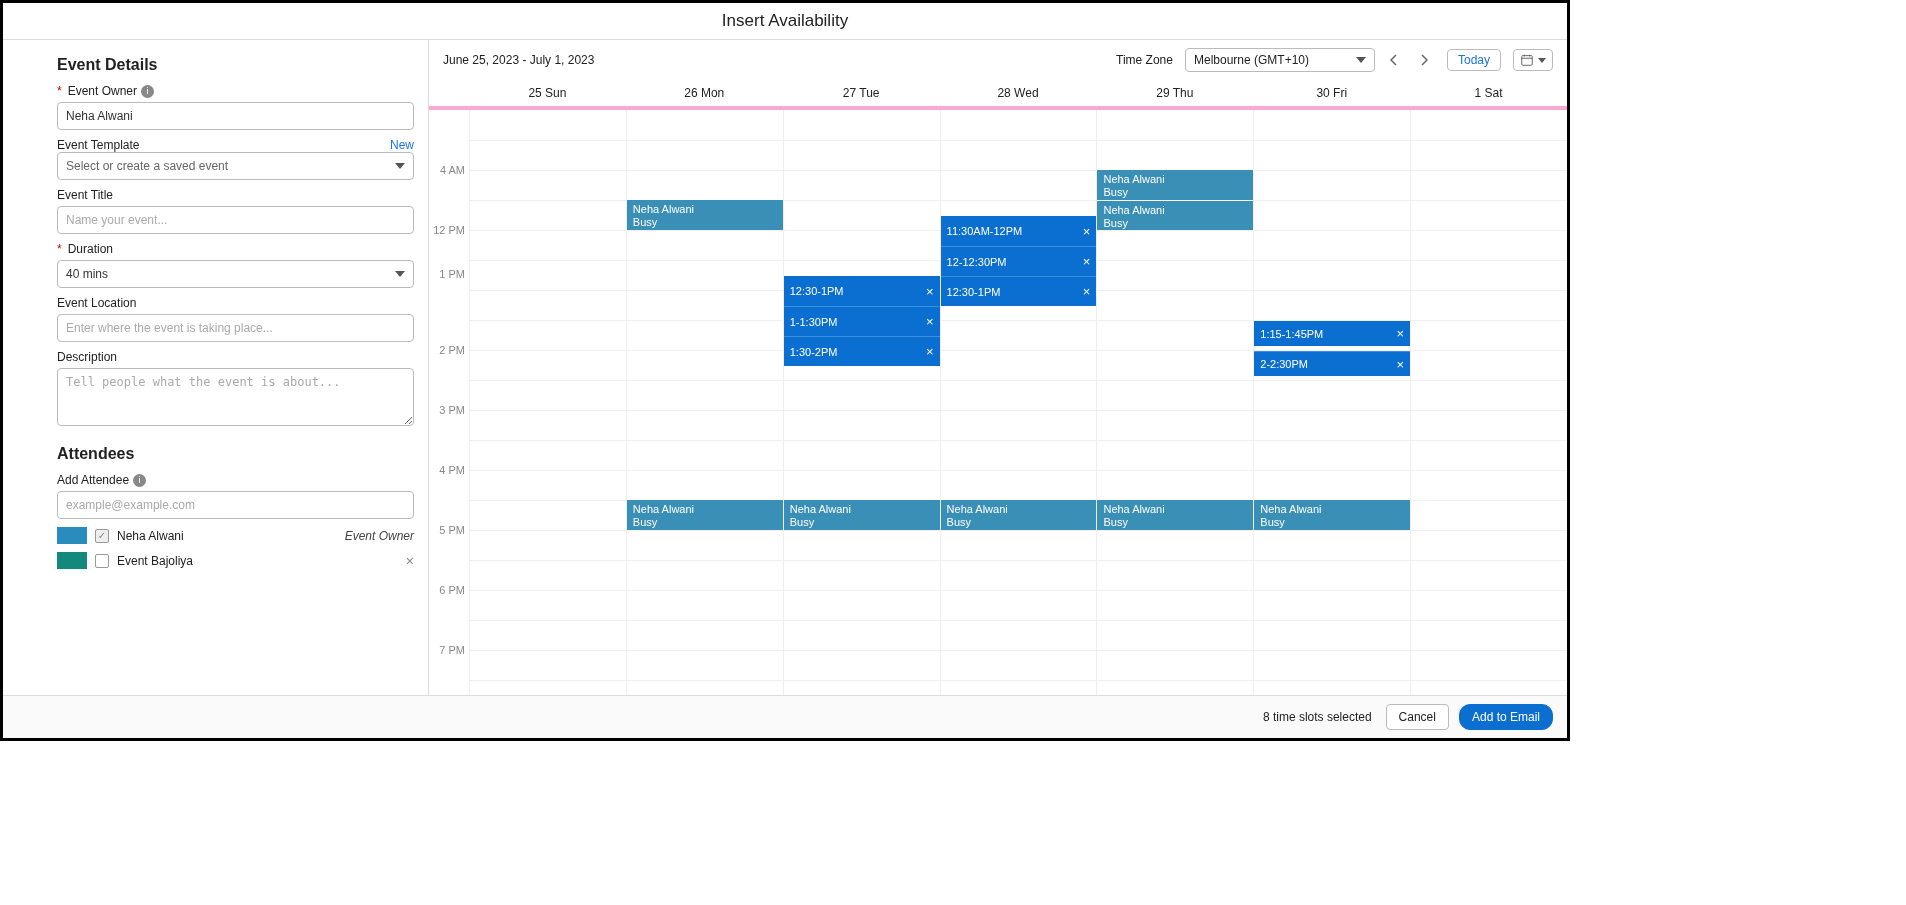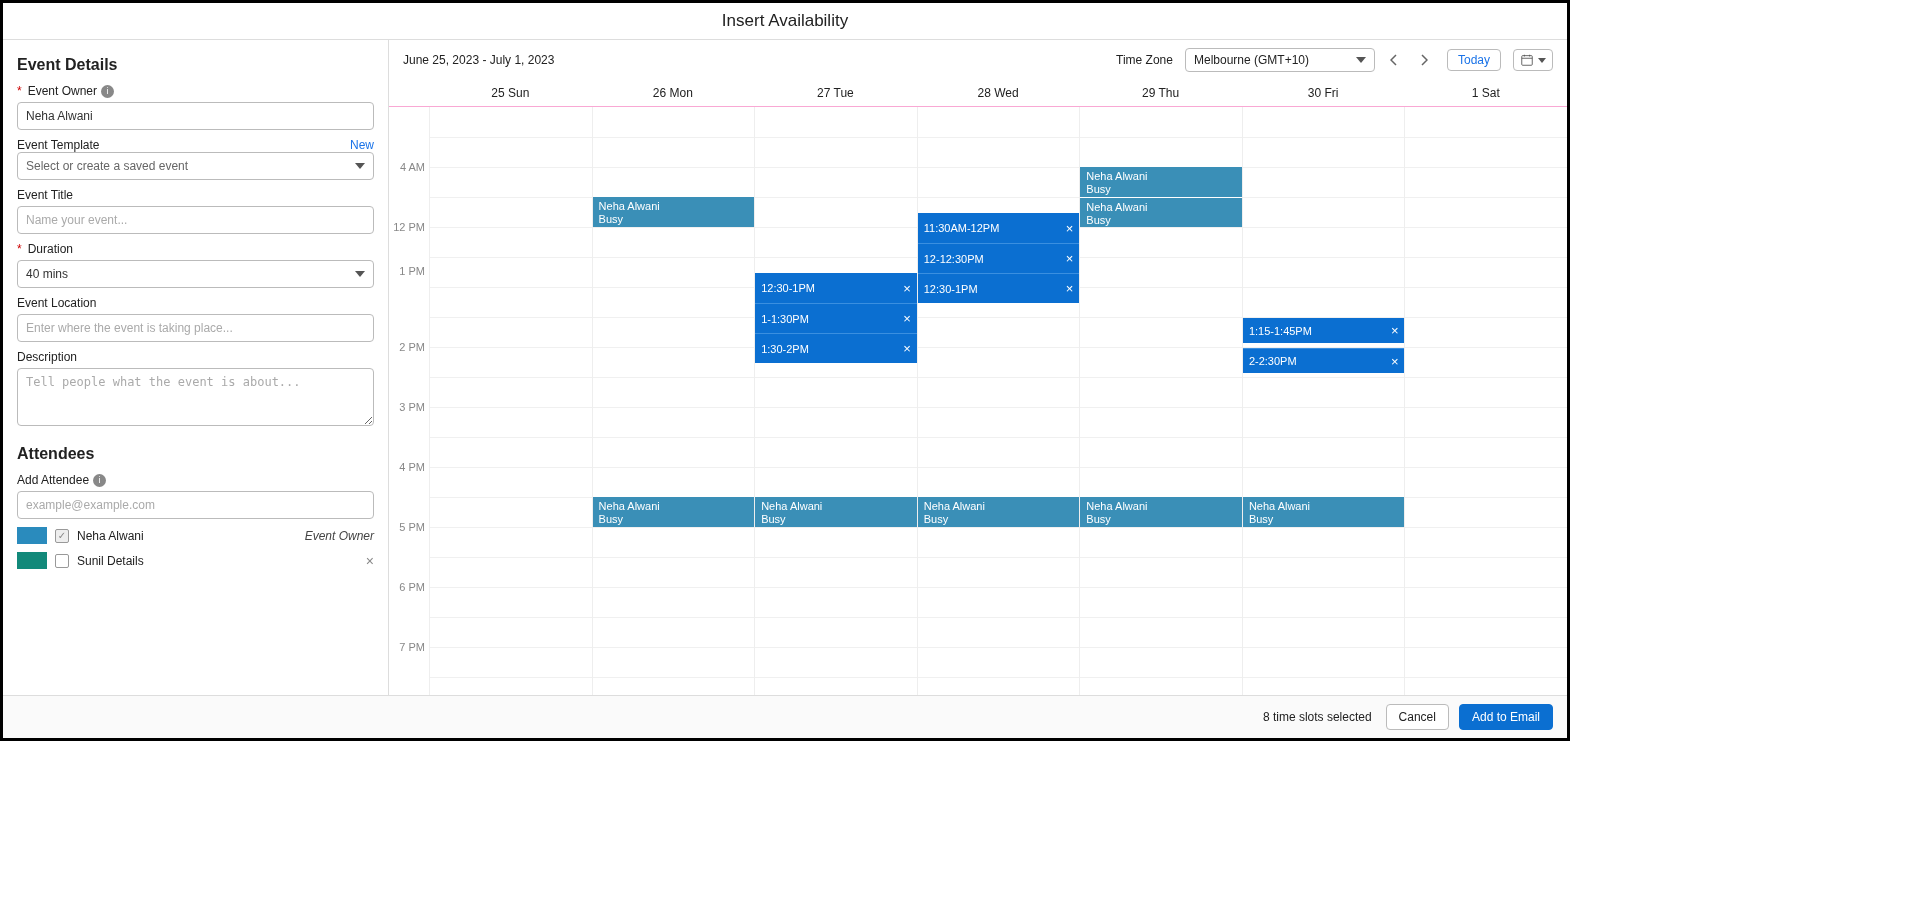--- a/index.html
+++ b/index.html
@@ -2,21 +2,21 @@
 <html><head>
 <meta charset="utf-8">
 <style>
   * { box-sizing: border-box; }
   html, body { margin:0; padding:0; font-family: Arial, Helvetica, sans-serif; font-size:13px; color:#222; }
   body { background:#fff; border:3px solid #000; width:1570px; height:741px; display:flex; flex-direction:column; }
 
   .dialog-title { text-align:center; font-size:17px; padding:8px 0; }
   .hr { border-top:1px solid #ddd; }
 
-  .main { flex:1; display:flex; min-height:0; }
+  .main { flex:1; display:flex; min-height:0;padding-left:40px; }
 
   .sidepanel { width:386px; border-right:1px solid #ddd; padding:12px 14px; }
   .section-heading { font-size:16px; font-weight:bold; margin:4px 0 10px; }
   .form-label { font-size:12px; margin:8px 0 4px; display:flex; align-items:center; gap:4px; }
   .req-star { color:#c00; margin-right:2px; }
   .info-icon { width:13px; height:13px; border-radius:50%; background:#888; color:#fff; font-size:9px; display:inline-flex; align-items:center; justify-content:center; }
   .text-input, .select-box, .textarea-box {
     width:100%; border:1px solid #bbb; border-radius:4px; padding:6px 8px; font-size:12px; background:#fff; color:#333;
   }
   .select-box { display:flex; justify-content:space-between; align-items:center; cursor:pointer; }
@@ -39,21 +39,21 @@
   .calpanel { flex:1; display:flex; flex-direction:column; min-height:0; background:#fff; }
   .cal-toolbar { display:flex; align-items:center; padding:8px 14px; gap:8px; }
   .cal-daterange { font-size:12px; }
   .spacer { flex:1; }
   .tz-label { font-size:12px; margin-right:4px; }
   .tz-select { border:1px solid #bbb; border-radius:4px; padding:4px 8px; min-width:190px; display:flex; justify-content:space-between; align-items:center; font-size:12px; cursor:pointer; }
   .nav-btn { width:22px; height:22px; display:inline-flex; align-items:center; justify-content:center; color:#666; cursor:pointer; }
   .today-btn { border:1px solid #bbb; border-radius:4px; padding:3px 10px; color:#1a73e8; font-size:12px; cursor:pointer; margin:0 4px; }
   .gear-btn { border:1px solid #bbb; border-radius:4px; padding:3px 6px; display:flex; align-items:center; gap:4px; cursor:pointer; }
 
-  .cal-header-row { display:flex; border-bottom:1px solid #f9a8d4; padding-left:40px; }
+  .cal-header-row { display:flex; border-bottom:4px solid #f9a8d4; padding-left:40px; }
   .cal-day-head { flex:1; text-align:center; font-size:12px; padding:6px 0; }
   .cal-body { flex:1; display:flex; overflow:hidden; position:relative; }
   .time-gutter { width:40px; position:relative; }
   .time-label { position:absolute; right:4px; font-size:11px; color:#888; transform:translateY(-50%); }
   .grid { flex:1; position:relative; display:flex; }
   .day-col { flex:1; position:relative; border-left:1px solid #eee; }
   .hour-line { position:absolute; left:0; right:0; height:0; border-top:1px solid #f0f0f0; }
 
   .event-busy { position:absolute; left:0; right:0; background:#3a8fb7; color:#fff; font-size:11px; padding:3px 6px; line-height:1.2; overflow:hidden; }
   .event-slot { position:absolute; left:0; right:0; background:#0b6fd1; color:#fff; font-size:11px; padding:3px 6px; display:flex; justify-content:space-between; align-items:center;margin-top:16px; }
@@ -61,21 +61,21 @@
   .event-slot + .event-slot { border-top:1px solid #3a8fe0; }
   .event-slot.detached { margin-top:1px; }
 
   
   .event-busy.tb { border-top:1px solid #fff; }
 
   
   .footer { border-top:1px solid #ddd; display:flex; align-items:center; justify-content:flex-end; gap:10px; padding:8px 14px; background:#fafafa; }
   .slots-text { font-size:12px; margin-right:4px; }
   .btn { border:1px solid #bbb; border-radius:4px; padding:5px 12px; font-size:12px; cursor:pointer; background:#fff; }
-  .btn.primary { background:#0b6fd1; border-color:#0b6fd1; color:#fff; }
+  .btn.primary { background:#0b6fd1; border-color:#0b6fd1; color:#fff;border-radius:11px; }
 </style>
 </head>
 <body>
 
 <div class="dialog-title">Insert Availability</div>
 <div class="hr"></div>
 
 <div class="main">
 
   <div class="sidepanel">
@@ -125,21 +125,21 @@
 
     <div class="attendee-row">
       <span class="swatch a"></span>
       <span class="check checked">✓</span>
       <span>Neha Alwani</span>
       <span class="owner-tag">Event Owner</span>
     </div>
     <div class="attendee-row">
       <span class="swatch b"></span>
       <span class="check"></span>
-      <span>Sunil Details</span>
+      <span>Event Bajoliya</span>
       <span class="remove-x">×</span>
     </div>
   </div>
 
   <div class="calpanel">
     <div class="cal-toolbar">
       <span class="cal-daterange">June 25, 2023 - July 1, 2023</span>
       <span class="spacer"></span>
       <span class="tz-label">Time Zone</span>
       <div class="tz-select">

